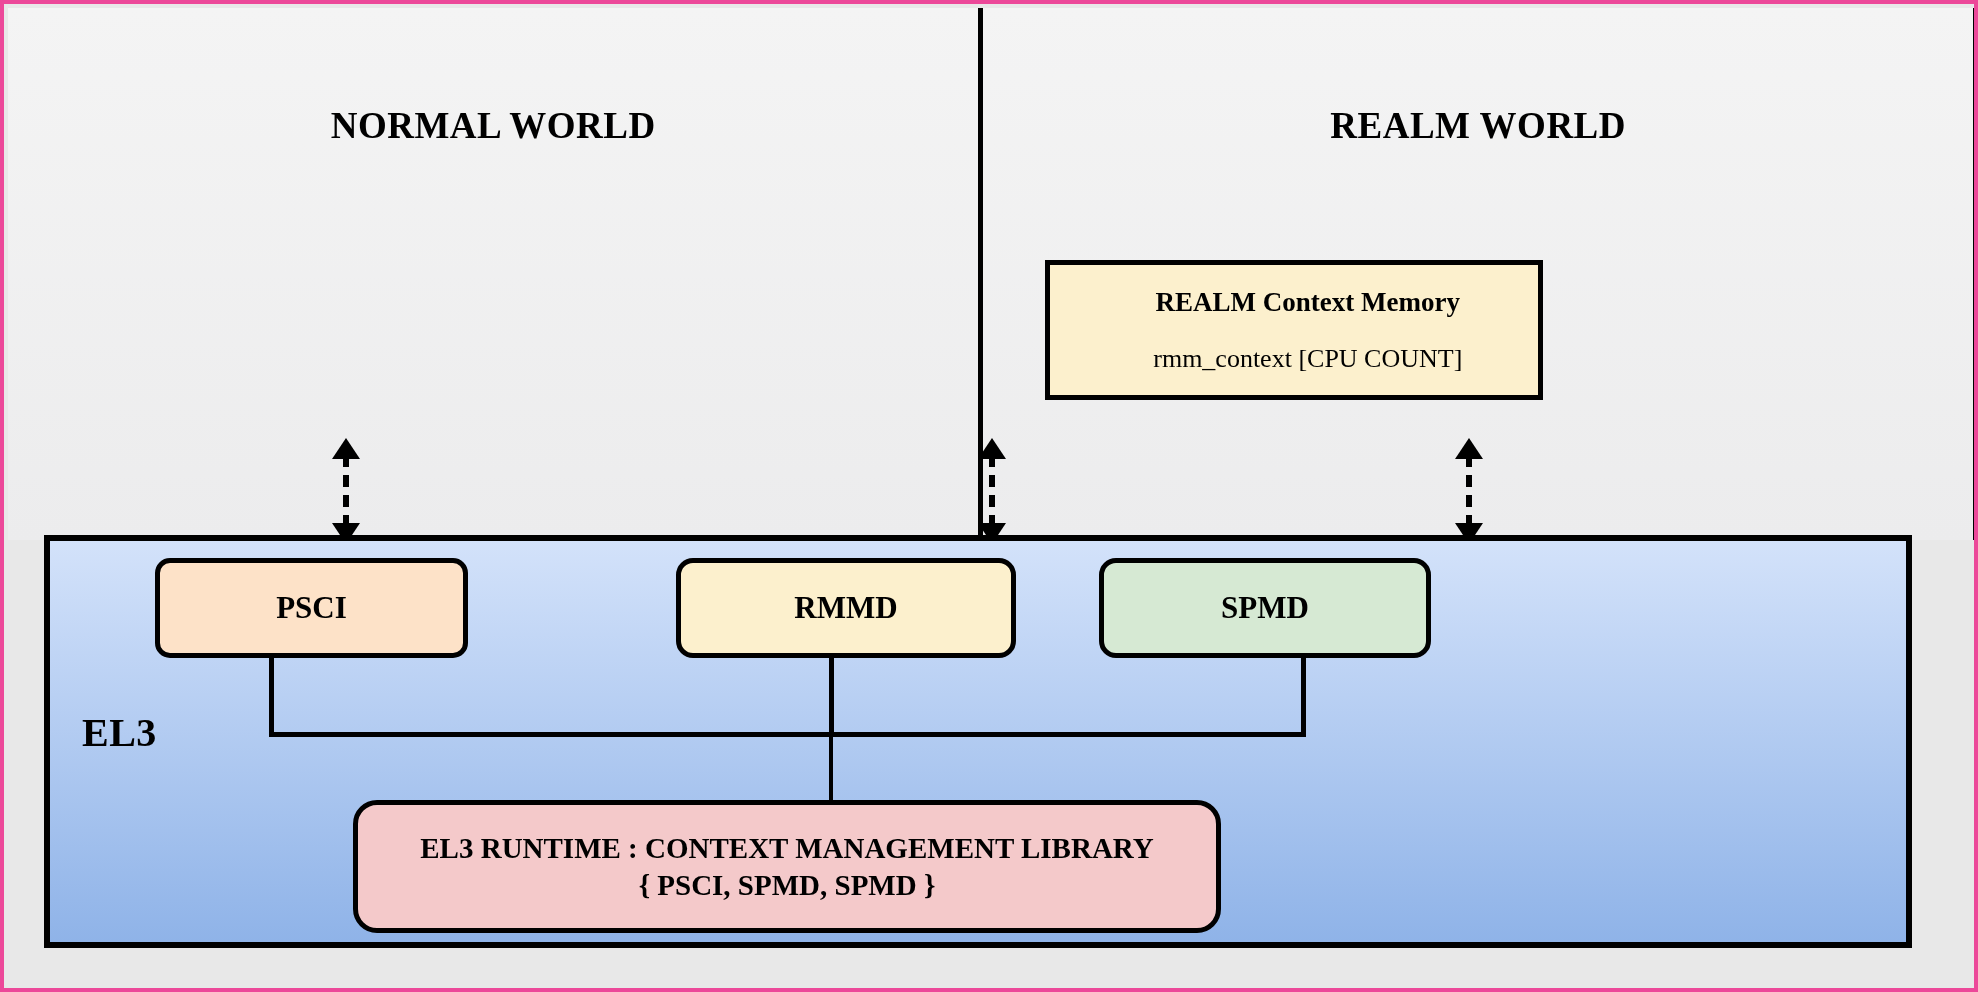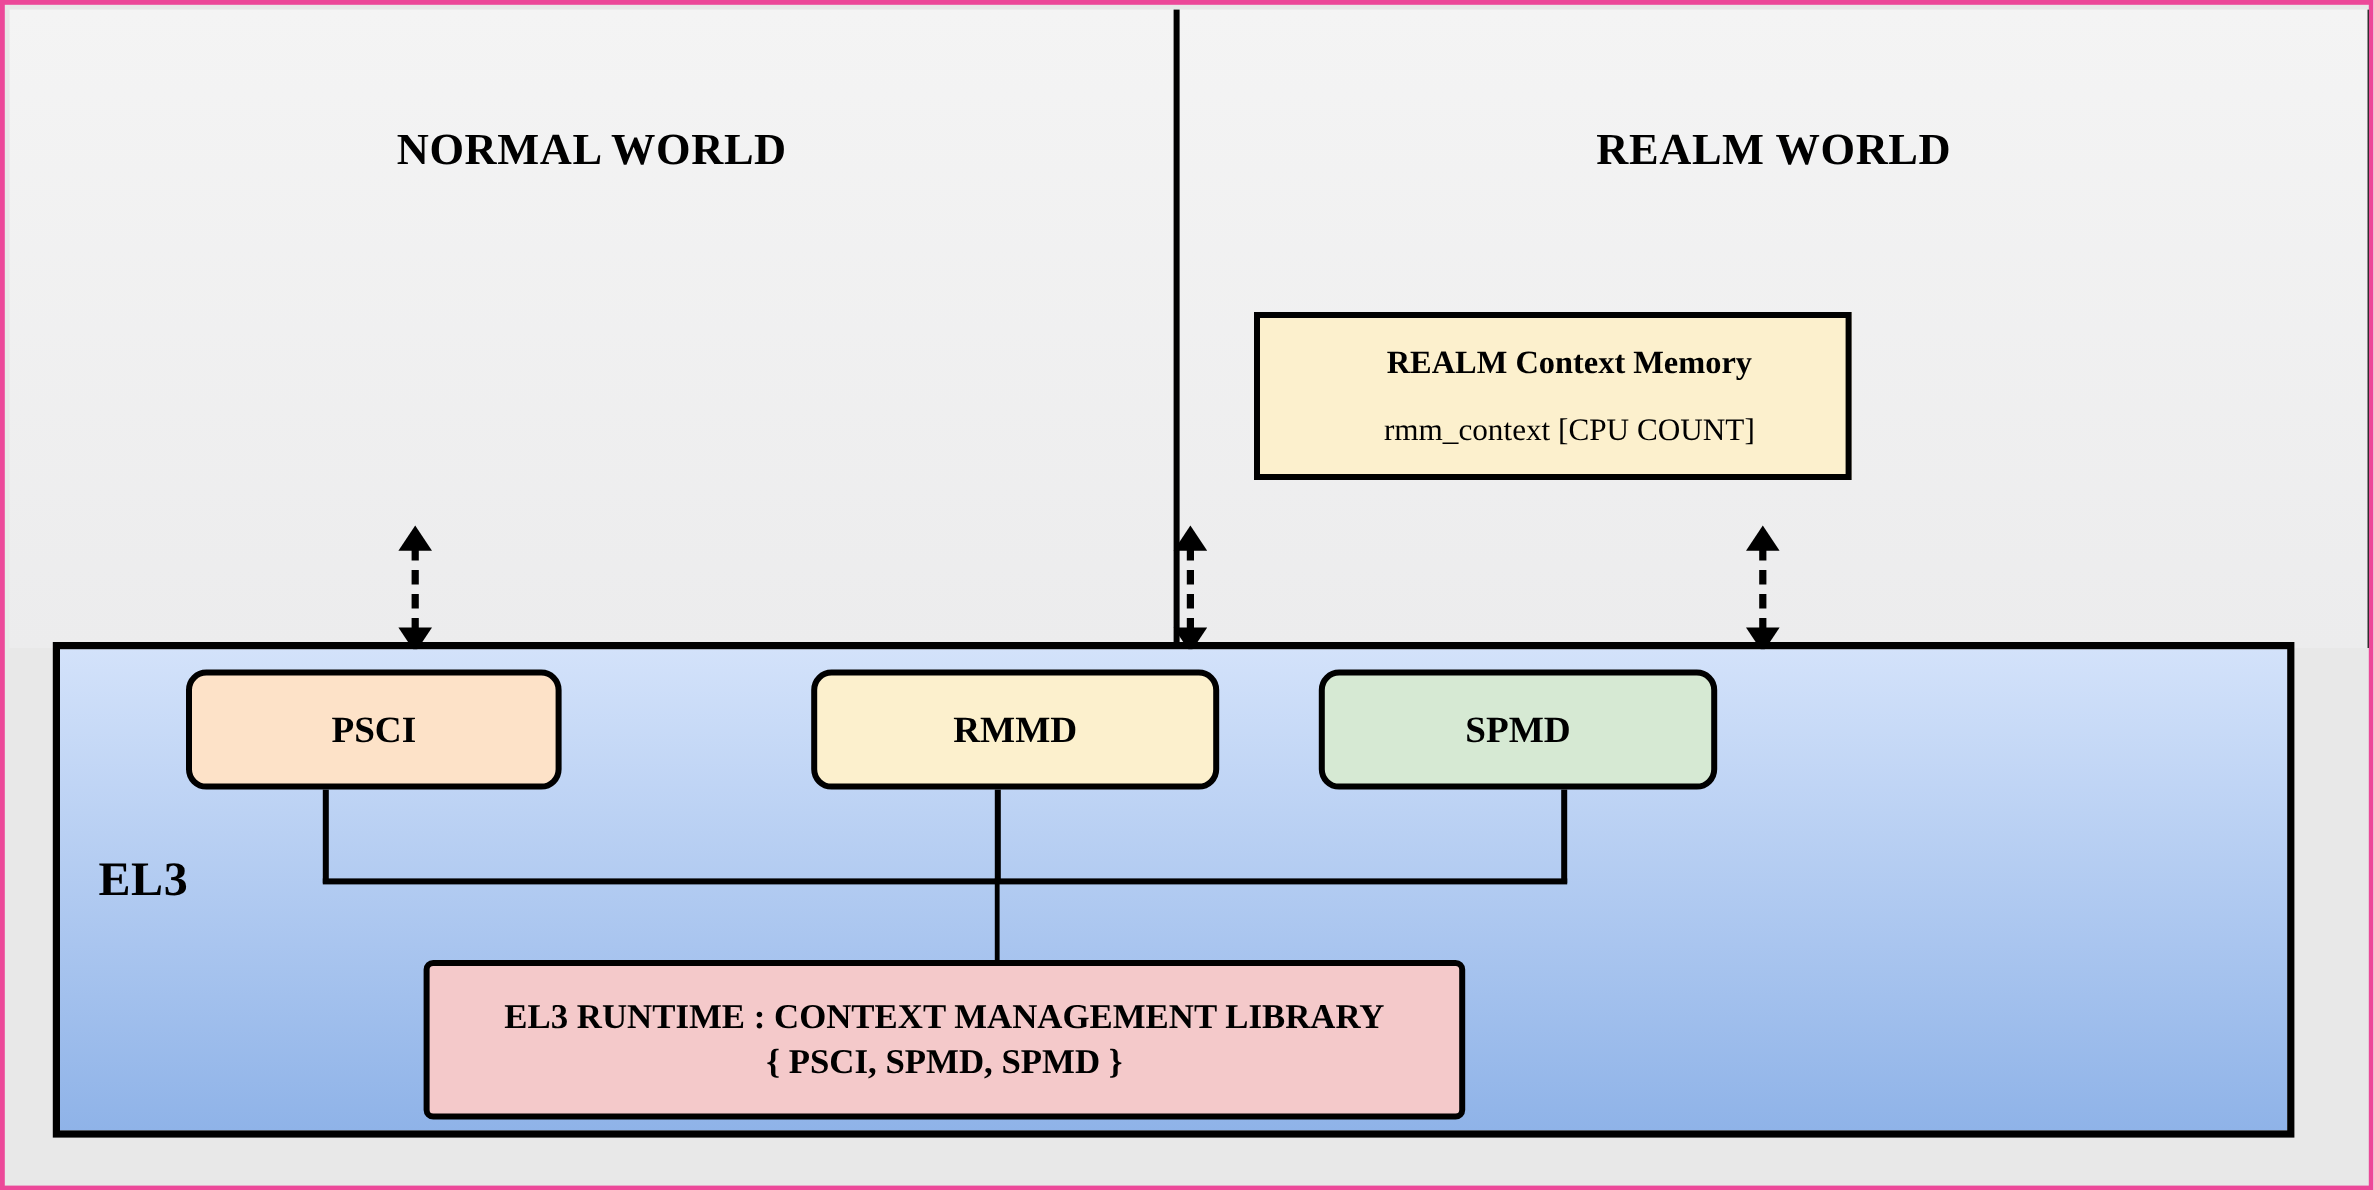--- a/index.html
+++ b/index.html
@@ -145,42 +145,42 @@
     box-sizing: border-box;
     border: 5px solid #000000;
     border-radius: 17px;
     display: flex;
     align-items: center;
     justify-content: center;
     font-size: 31px;
     font-weight: bold;
     color: #000000;
   }
-  .disp-box.psci { left: 105px;  width: 313px; background: #fde2c8; }
+  .disp-box.psci { left: 105px;  width: 313px; background: #fde2c8; border-radius: 15px; }
   .disp-box.rmmd { left: 626px;  width: 340px; background: #fcf0cd; }
   .disp-box.spmd { left: 1049px; width: 332px; background: #d6e9d3; }
 
   
   .conn { position: absolute; background: #000000; }
   .conn-stub-left  { left: 219px;  top: 117px; width: 5px;  height: 78px; }
   .conn-stub-mid   { left: 779px;  top: 117px; width: 5px;  height: 78px; }
   .conn-stub-right { left: 1251px; top: 117px; width: 5px;  height: 78px; }
   .conn-bus        { left: 219px;  top: 191px; width: 1037px; height: 5px; }
   .conn-drop       { left: 779px;  top: 191px; width: 4px;  height: 72px; }
 
   
   .runtime-box {
     position: absolute;
     left: 303px;
     top: 259px;
     width: 868px;
     height: 133px;
     box-sizing: border-box;
     border: 5px solid #000000;
-    border-radius: 8px;
+    border-radius: 24px;
     background: #f4c9ca;
     display: flex;
     flex-direction: column;
     align-items: center;
     justify-content: center;
   }
   .runtime-line1 {
     font-size: 29px;
     font-weight: bold;
     color: #000000;

